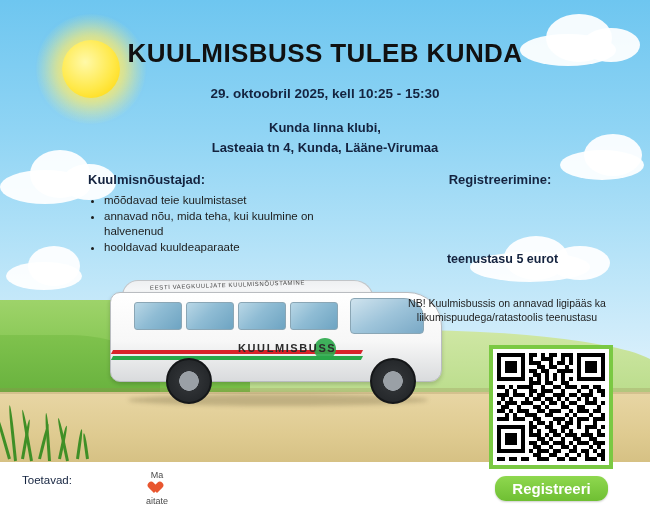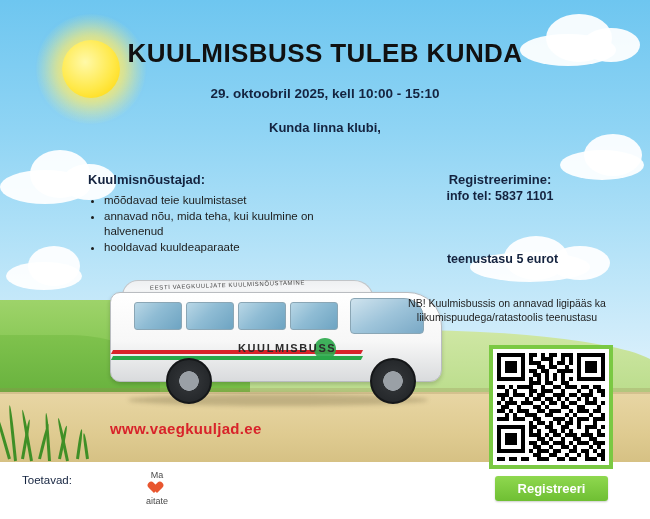--- a/index.html
+++ b/index.html
@@ -315,23 +315,23 @@
     position: absolute;
     background: #000000;
   }
 
   
   .reg-button {
     position: absolute;
     left: 495px; top: 476px;
     width: 113px; height: 25px;
     background: linear-gradient(to bottom, #8fd84f 0%, #6fbf33 100%);
-    border-radius: 3px;
+    border-radius: 11px;
     color: #ffffff;
-    font-size: 13px;
+    font-size: 15px;
     font-weight: bold;
     display: flex;
     align-items: center;
     justify-content: center;
     box-shadow: 0 1px 2px rgba(0,0,0,0.2);
   }
 
   
   .supporters-label {
     position: absolute;
@@ -437,49 +437,48 @@
     <div class="bus-stripe-red"></div>
     <div class="bus-stripe-green"></div>
     <div class="bus-logo-circle"></div>
     <div class="bus-toptext">EESTI VAEGKUULJATE KUULMISNÕUSTAMINE</div>
     <div class="bus-label">KUULMISBUSS</div>
     <div class="wheel rear"></div>
     <div class="wheel front"></div>
   </div>
 
   <div class="title">KUULMISBUSS TULEB KUNDA</div>
-  <div class="datetime">29. oktoobril 2025, kell 10:00 - 15:10</div>
+  <div class="datetime">29. oktoobril 2025, kell 10:25 - 15:30</div>
   <div class="venue">
     <div>Kunda linna klubi,</div>
+    <div>Lasteaia tn 4, Kunda, Lääne-Virumaa</div>
   </div>
 
   <div class="advisors">
     <h3>Kuulmisnõustajad:</h3>
     <ul>
       <li>mõõdavad teie kuulmistaset</li>
       <li>annavad nõu, mida teha, kui kuulmine on halvenenud</li>
       <li>hooldavad kuuldeaparaate</li>
     </ul>
   </div>
 
   <div class="register">
     <div class="r-title">Registreerimine:</div>
-    <div class="r-phone">info tel: 5837 1101</div>
   </div>
 
   <div class="testing">
     <div>teenustasu 5 eurot</div>
   </div>
 
   <div class="access-note">
     <div>NB! Kuulmisbussis on annavad ligipääs ka</div>
     <div>liikumispuudega/ratastoolis teenustasu</div>
   </div>
 
-  <div class="website">www.vaegkuuljad.ee</div>
 
   <div class="qr-frame"></div>
   <div class="qr" id="qr">
       <div class="qr-cell" style="left:0px;top:0px;width:4.4px;height:4.4px;"></div>
       <div class="qr-cell" style="left:4px;top:0px;width:4.4px;height:4.4px;"></div>
       <div class="qr-cell" style="left:8px;top:0px;width:4.4px;height:4.4px;"></div>
       <div class="qr-cell" style="left:12px;top:0px;width:4.4px;height:4.4px;"></div>
       <div class="qr-cell" style="left:16px;top:0px;width:4.4px;height:4.4px;"></div>
       <div class="qr-cell" style="left:20px;top:0px;width:4.4px;height:4.4px;"></div>
       <div class="qr-cell" style="left:24px;top:0px;width:4.4px;height:4.4px;"></div>

